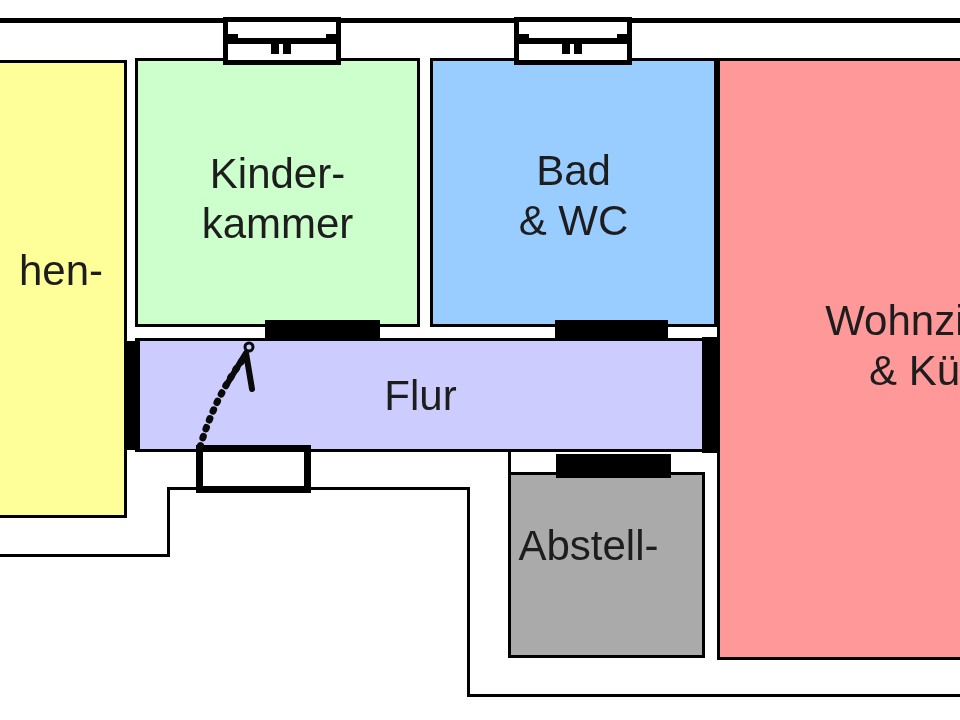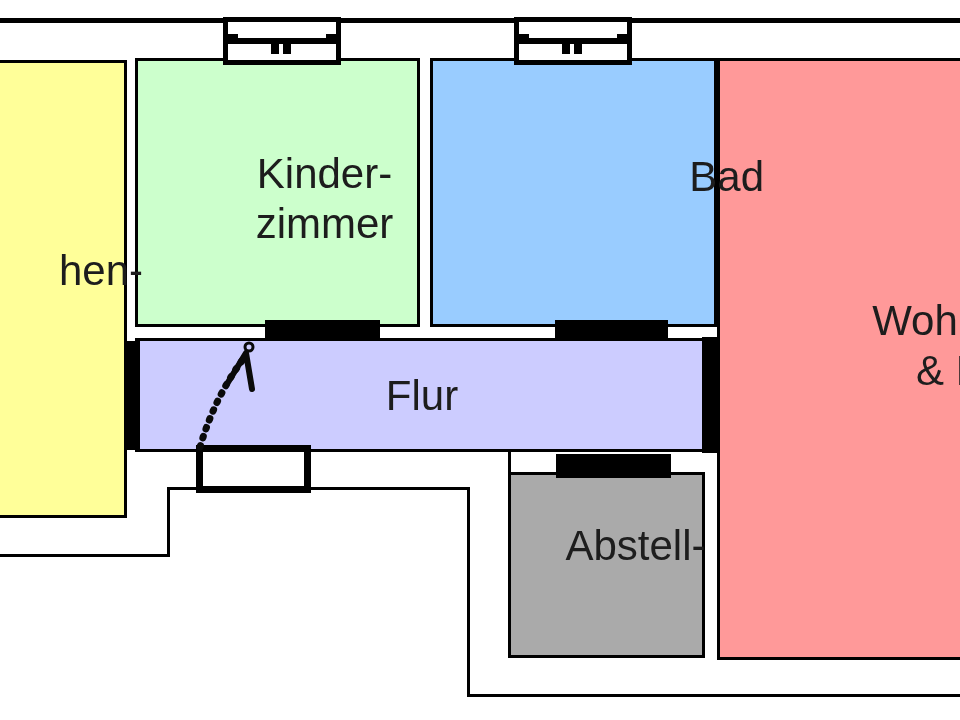--- a/index.html
+++ b/index.html
@@ -3,21 +3,21 @@
 <meta charset="utf-8">
 <style>
   html,body{margin:0;padding:0;background:#fff;}
   #stage{
     position:relative;width:960px;height:720px;overflow:hidden;
     background:#fff;font-family:"Liberation Sans",sans-serif;
   }
   .room{position:absolute;border:3px solid #000;box-sizing:border-box;}
   .label{
     position:absolute;font-size:42px;line-height:50px;color:#1d1d1d;
-    text-align:center;white-space:nowrap;padding-left:47px;
+    text-align:center;white-space:nowrap;
   }
   .label .lline{display:block;}
   .bar{position:absolute;background:#000;}
   .wall-line{position:absolute;background:#000;}
   .window{position:absolute;width:118px;height:48px;border:5px solid #000;
     background:#fff;box-sizing:border-box;}
   .window .wmid{position:absolute;left:0;right:0;top:16px;height:6px;background:#000;}
   .window .wtick-l{position:absolute;left:0;top:12px;width:10px;height:4px;background:#000;}
   .window .wtick-r{position:absolute;right:0;top:12px;width:10px;height:4px;background:#000;}
   .window .wtab-1{position:absolute;left:43px;top:21px;width:8px;height:11px;background:#000;}
@@ -26,25 +26,25 @@
     border:7px solid #000;background:#fff;box-sizing:border-box;}
   .arrow-svg{position:absolute;left:180px;top:338px;width:100px;height:120px;}
   
   #room-bedroom{left:-10px;top:60px;width:137px;height:458px;}
   #room-kinder{left:135px;top:58px;width:285px;height:269px;}
   #room-bad{left:430px;top:58px;width:287px;height:269px;}
   #room-wohn{left:717px;top:58px;width:463px;height:602px;}
   #room-flur{left:135px;top:338px;width:583px;height:114px;}
   #room-abstell{left:508px;top:472px;width:197px;height:186px;}
   
-  #label-bedroom{left:12px;top:246px;text-align:center;}
+  #label-bedroom{left:19px;top:246px;text-align:center;}
   #label-kinder{left:135px;width:285px;top:149px;}
-  #label-bad{left:430px;width:287px;top:152px;text-align:right;}
+  #label-bad{left:430px;width:287px;top:146px;}
   #label-wohn{left:717px;width:463px;top:296px;}
-  #label-flur{left:122px;width:583px;top:371px;padding-right:30px;box-sizing:border-box;}
+  #label-flur{left:144px;width:583px;top:371px;padding-right:30px;box-sizing:border-box;}
   #label-abstell{left:508px;width:161px;top:521px;}
 </style>
 </head>
 <body>
 
 <div id="stage">
 
   <div class="wall-line" style="left:0;top:18px;width:960px;height:5px;"></div>
 
   <div class="room" id="room-bedroom" style="background: rgb(255, 255, 153);"></div>
@@ -88,24 +88,25 @@
   <div class="wall-line" style="left:0;top:554px;width:170px;height:3px;"></div>
   <div class="wall-line" style="left:467px;top:487px;width:3px;height:210px;"></div>
   <div class="wall-line" style="left:467px;top:694px;width:493px;height:3px;"></div>
   <div class="wall-line" style="left:508px;top:450px;width:3px;height:24px;"></div>
 
   <div class="label" id="label-bedroom">
     <span class="lline">hen-</span>
   </div>
   <div class="label" id="label-kinder">
     <span class="lline">Kinder-</span>
-    <span class="lline">zimmer</span>
+    <span class="lline">kammer</span>
   </div>
   <div class="label" id="label-bad">
     <span class="lline">Bad</span>
+    <span class="lline">&amp; WC</span>
   </div>
   <div class="label" id="label-wohn">
     <span class="lline">Wohnzimmer</span>
     <span class="lline">&amp; Küche</span>
   </div>
   <div class="label" id="label-flur">Flur</div>
   <div class="label" id="label-abstell">
     <span class="lline">Abstell-</span>
   </div>
 

